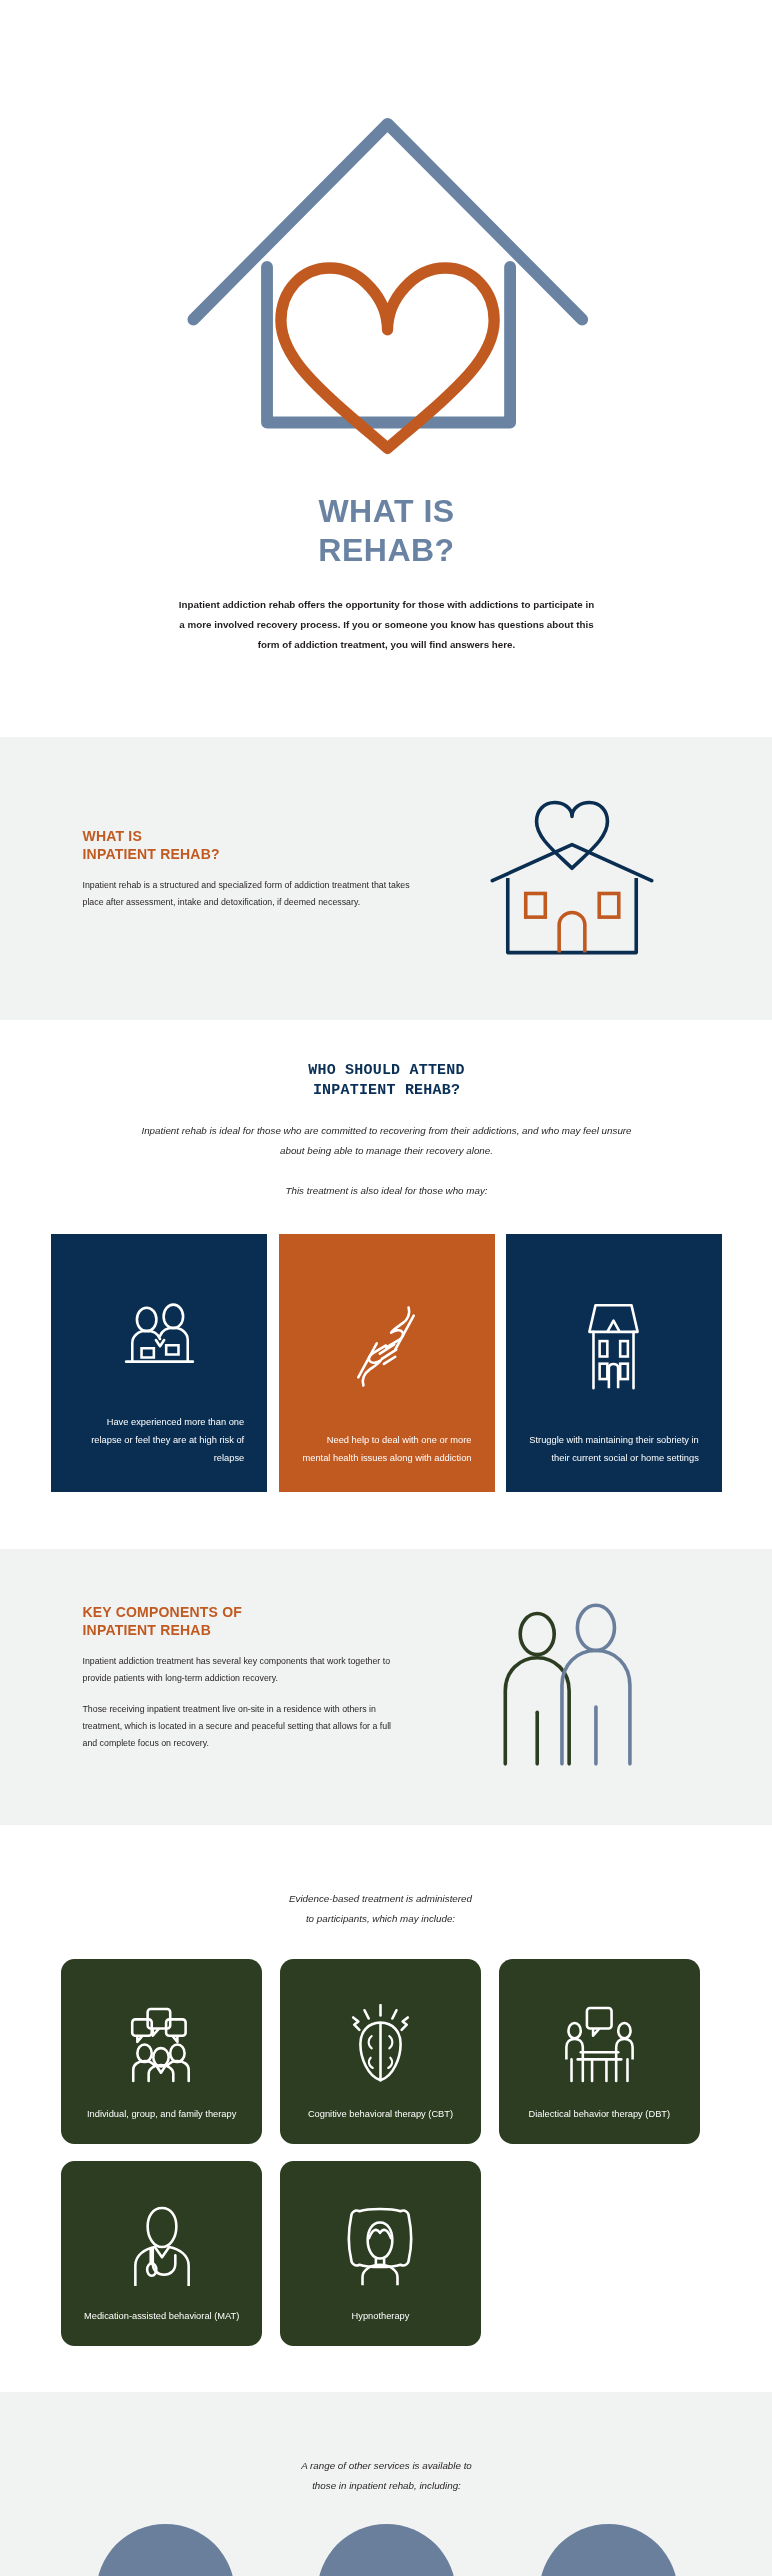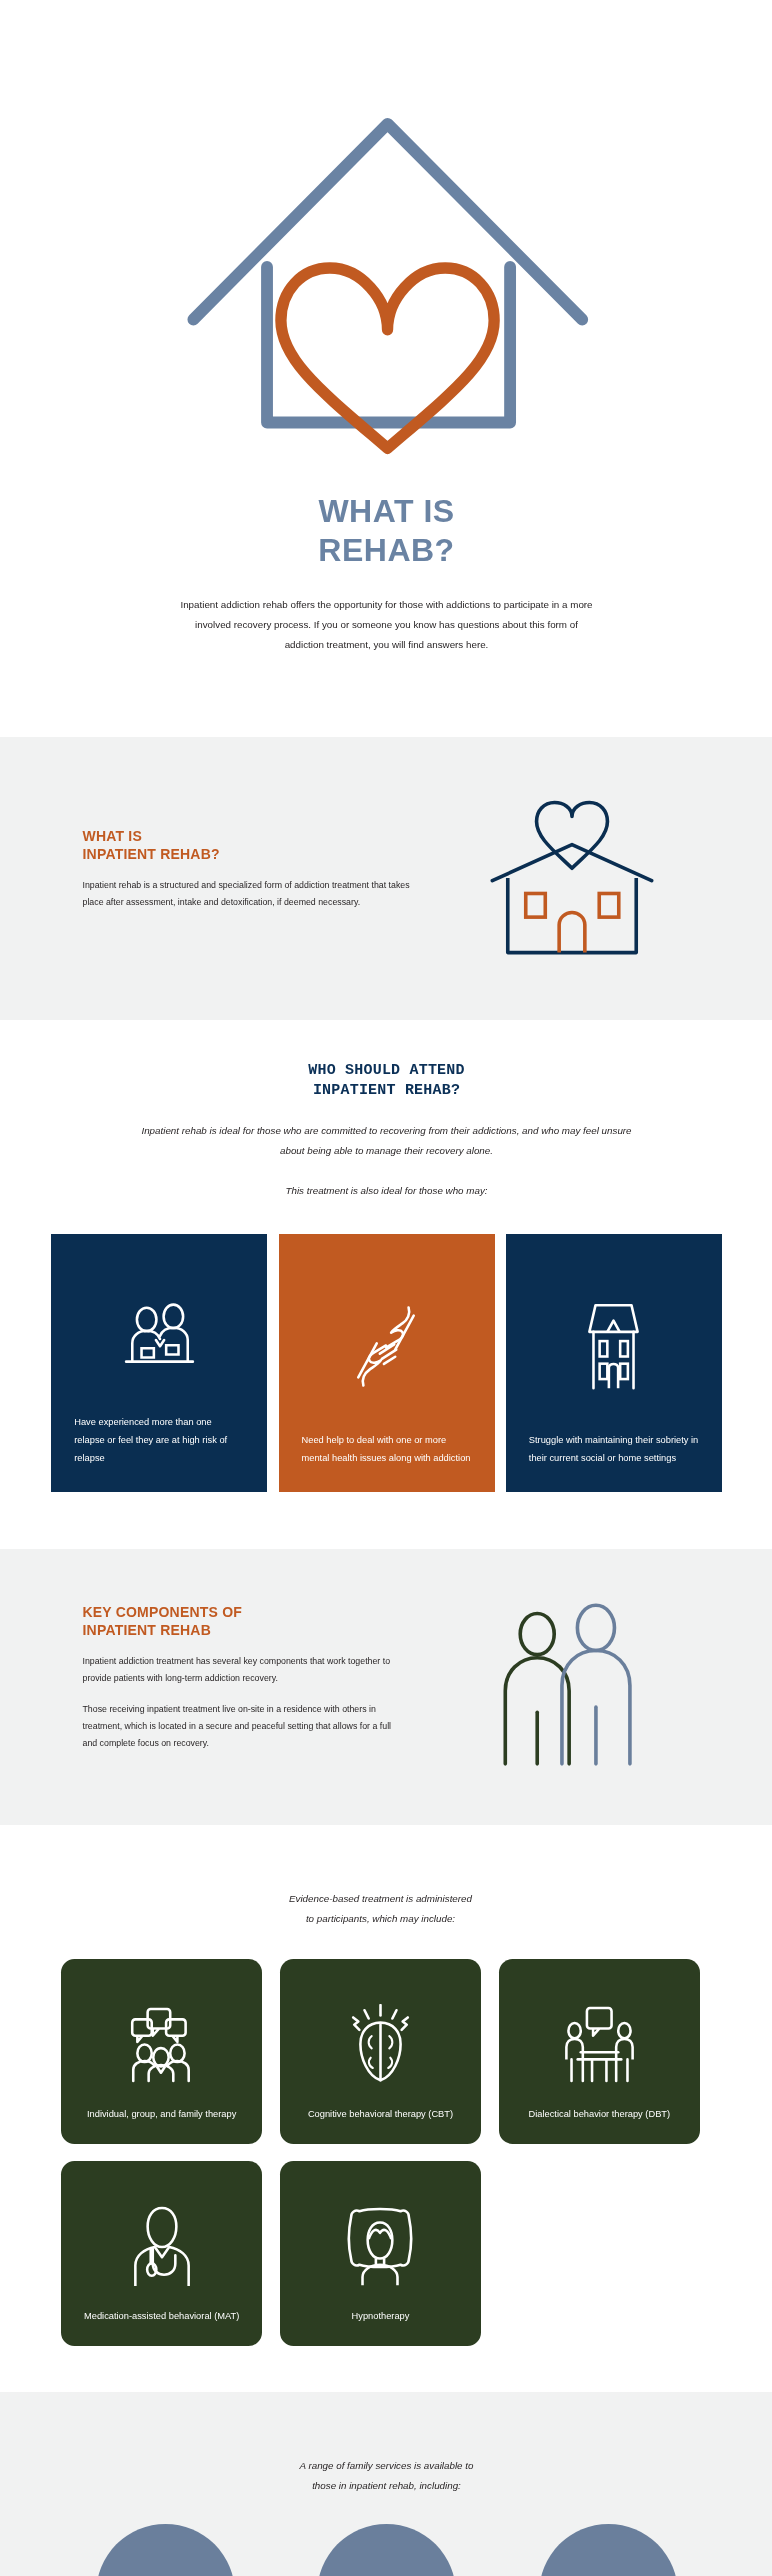--- a/index.html
+++ b/index.html
@@ -31,20 +31,21 @@
     font-size: 32px;
     text-transform: uppercase;
   }
   .t-blue   { color: #6a83a3; }
   .t-orange { color: #c15a21; font-size: 35px !important; }
 
   .intro {
     width: 422px; margin: 25px auto 0 auto;
     font-size: 9.8px; line-height: 2.05; text-align: center; color:#231f20;
     font-family: "Liberation Sans Narrow","Liberation Sans",sans-serif;
+    font-weight: bold;
   }
   .hero-pad { height: 62px; }
 
   
   .sec2 { background:#f1f2f2; padding: 46px 0 52px 0; }
   .sec2-inner { width: 639px; margin: 0 auto; display:flex; align-items:center; gap: 20.6px; }
   .sec2-text { width: 350px; padding-left: 15.5px; }
   .h-orange {
     color:#c15a21; font-weight:700; font-size: 14px; line-height:1.32;
     font-family:"Liberation Sans Narrow","Liberation Sans",sans-serif;
@@ -73,21 +74,21 @@
 
   .cards3 { display:flex; justify-content:center; gap: 11.3px; margin-top: 33px; }
   .card3 {
     width: 216px; height: 258px; padding: 29px 23px 25px 23px;
     display:flex; flex-direction:column; align-items:center; justify-content:space-between;
   }
   .card3.navy   { background:#0a2e51; }
   .card3.orange { background:#c15a21; }
   .card3 .c-icon { flex: 1; display:flex; align-items:center; justify-content:center; }
   .card3 .c-label {
-    color:#ffffff; font-size:9.3px; line-height:1.95; text-align:left;
+    color:#ffffff; font-size:9.3px; line-height:1.95; text-align:right;
     font-family:"Liberation Sans Narrow","Liberation Sans",sans-serif;
   }
   .sec3-pad { height: 57px; background:#fff; }
 
   
   .sec4 { background:#f1f2f2; padding: 46px 0 52px 0; }
   .sec4-inner { width: 639px; margin: 4px auto; display:flex; align-items:center; gap: 15.5px; }
   .sec4-text { width: 340px; padding-left: 15.5px; }
   .sec4-art { flex:1; display:flex; justify-content:center; }
 
@@ -353,21 +354,21 @@
           </svg>
         </div>
         <div class="c-label">Hypnotherapy</div>
       </div>
 
     </div>
   </section>
 
   <section class="band band-grey sec6">
     <p class="center-p tight">
-      <span>A range of family services is available to</span><br>
+      <span>A range of other services is available to</span><br>
       <span>those in inpatient rehab, including:</span>
     </p>
 
     <div class="circles3">
 
       <div class="circ-item">
         <div class="circ">
           
         </div>
 

